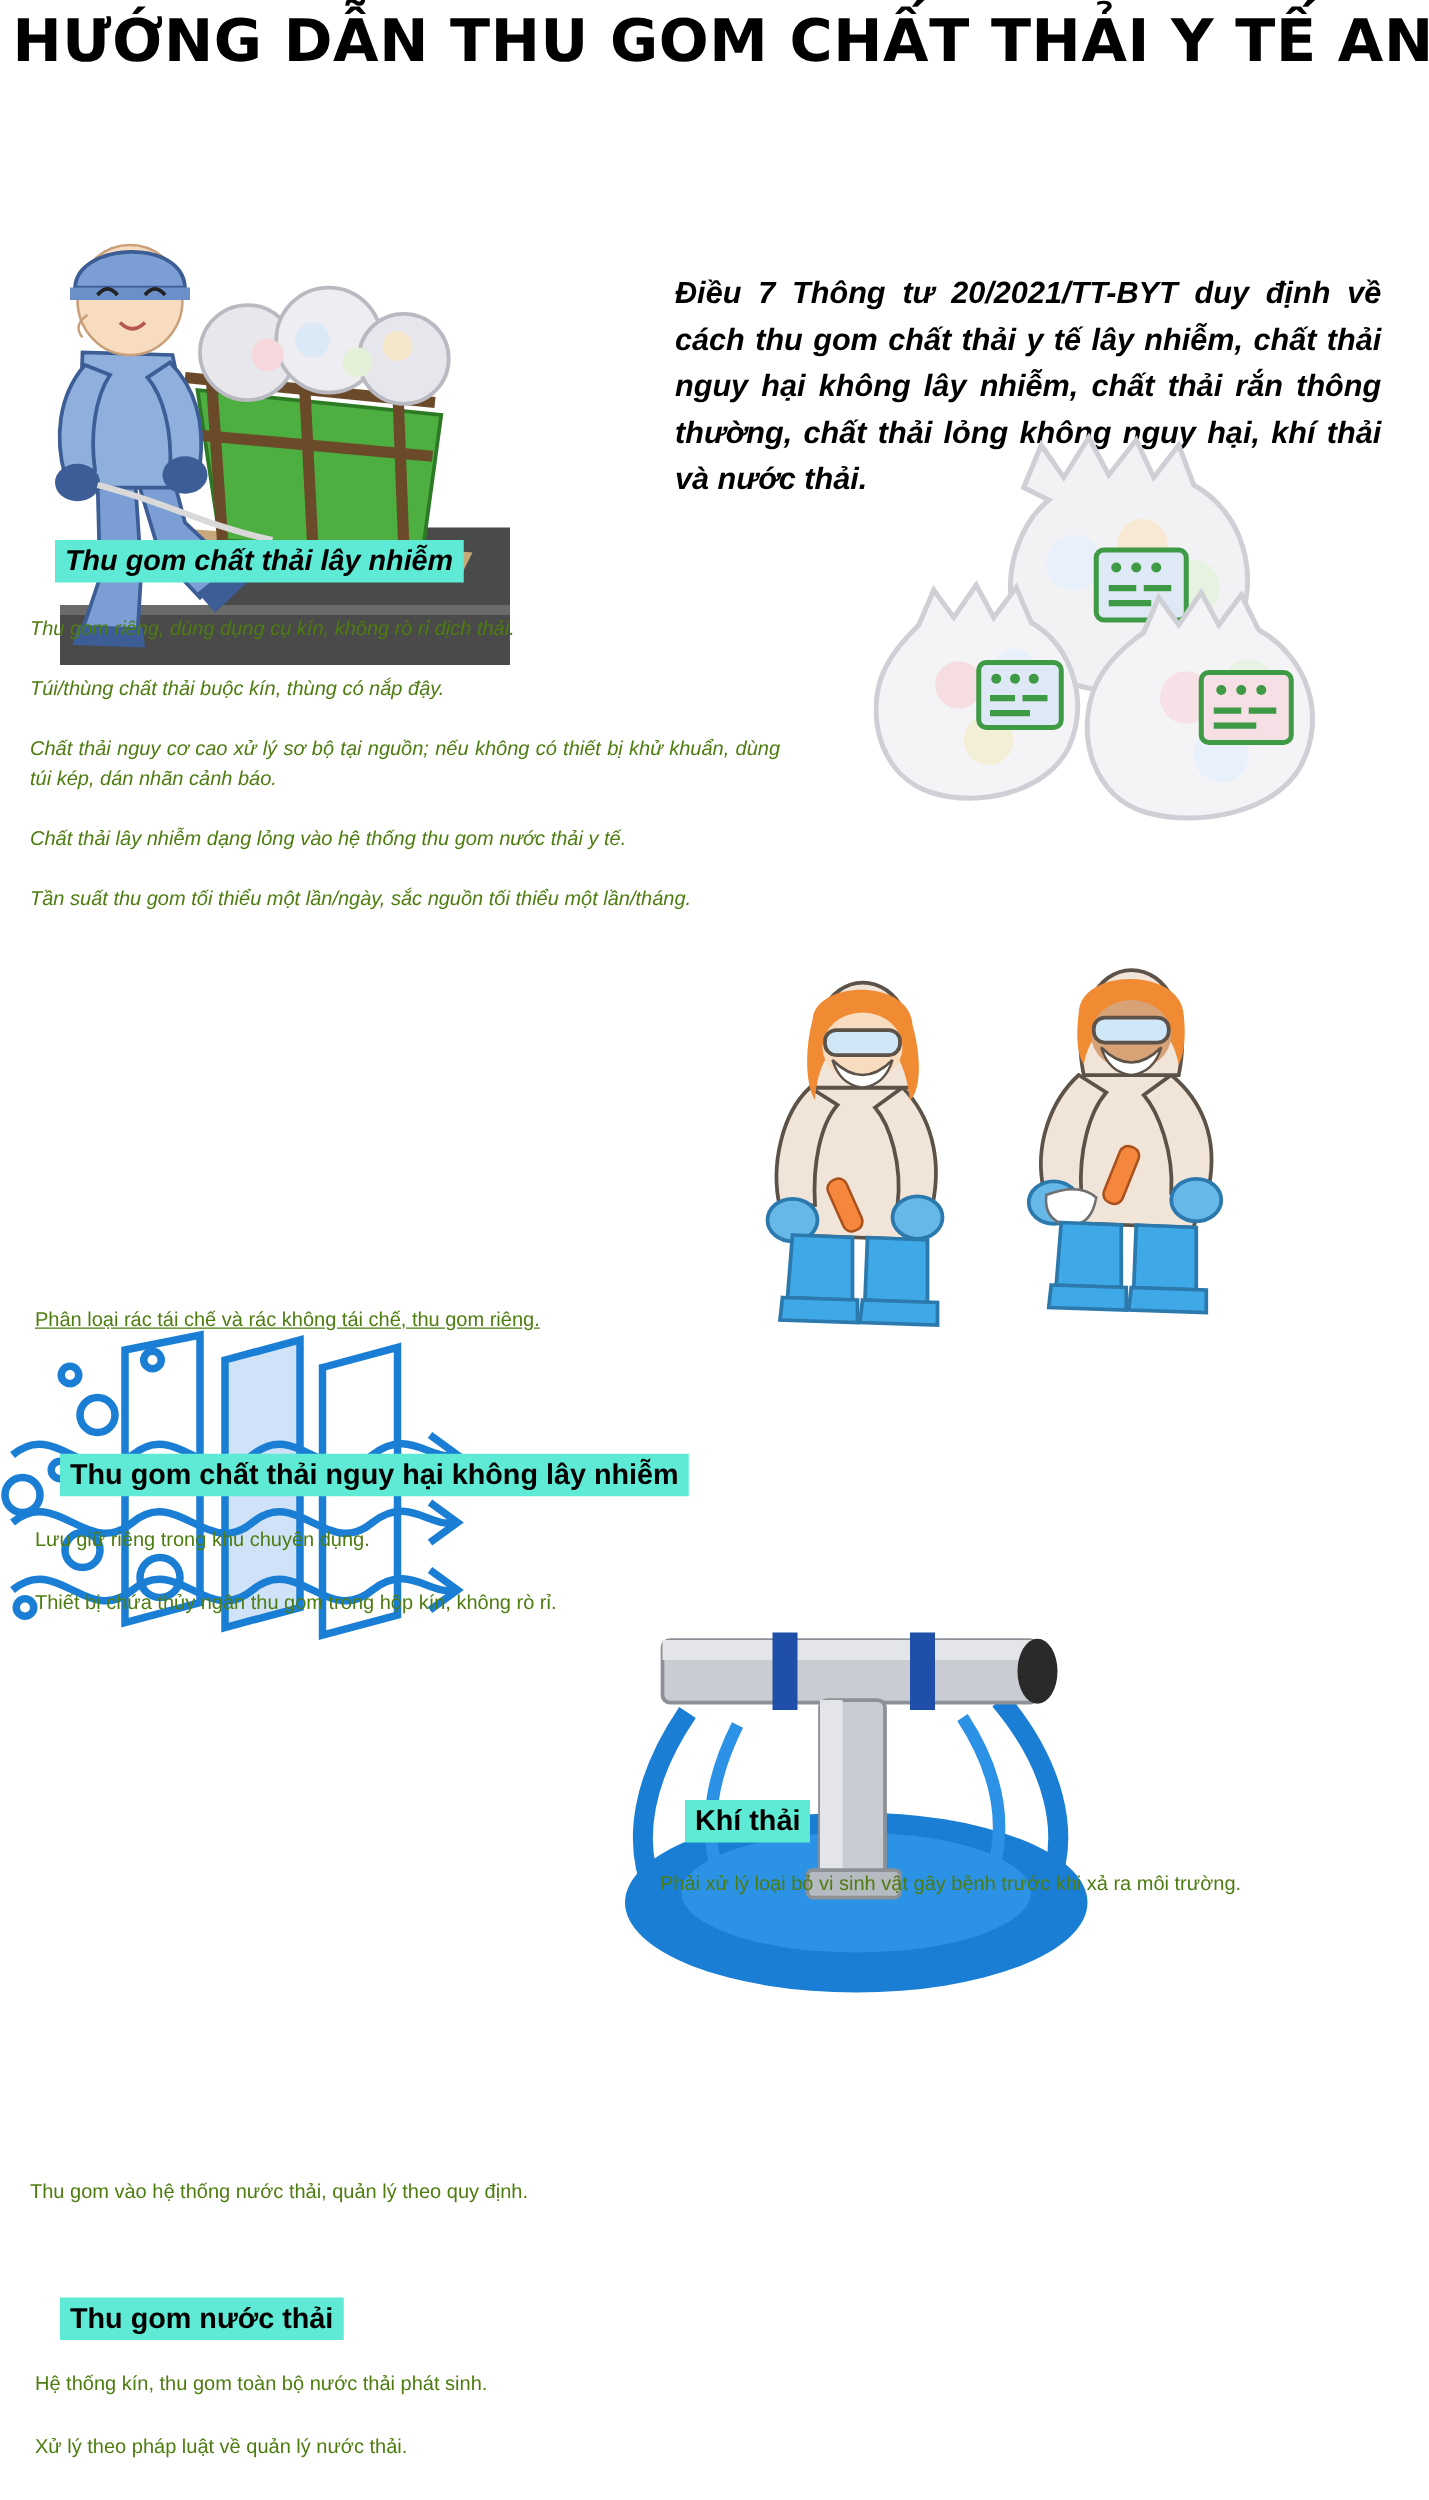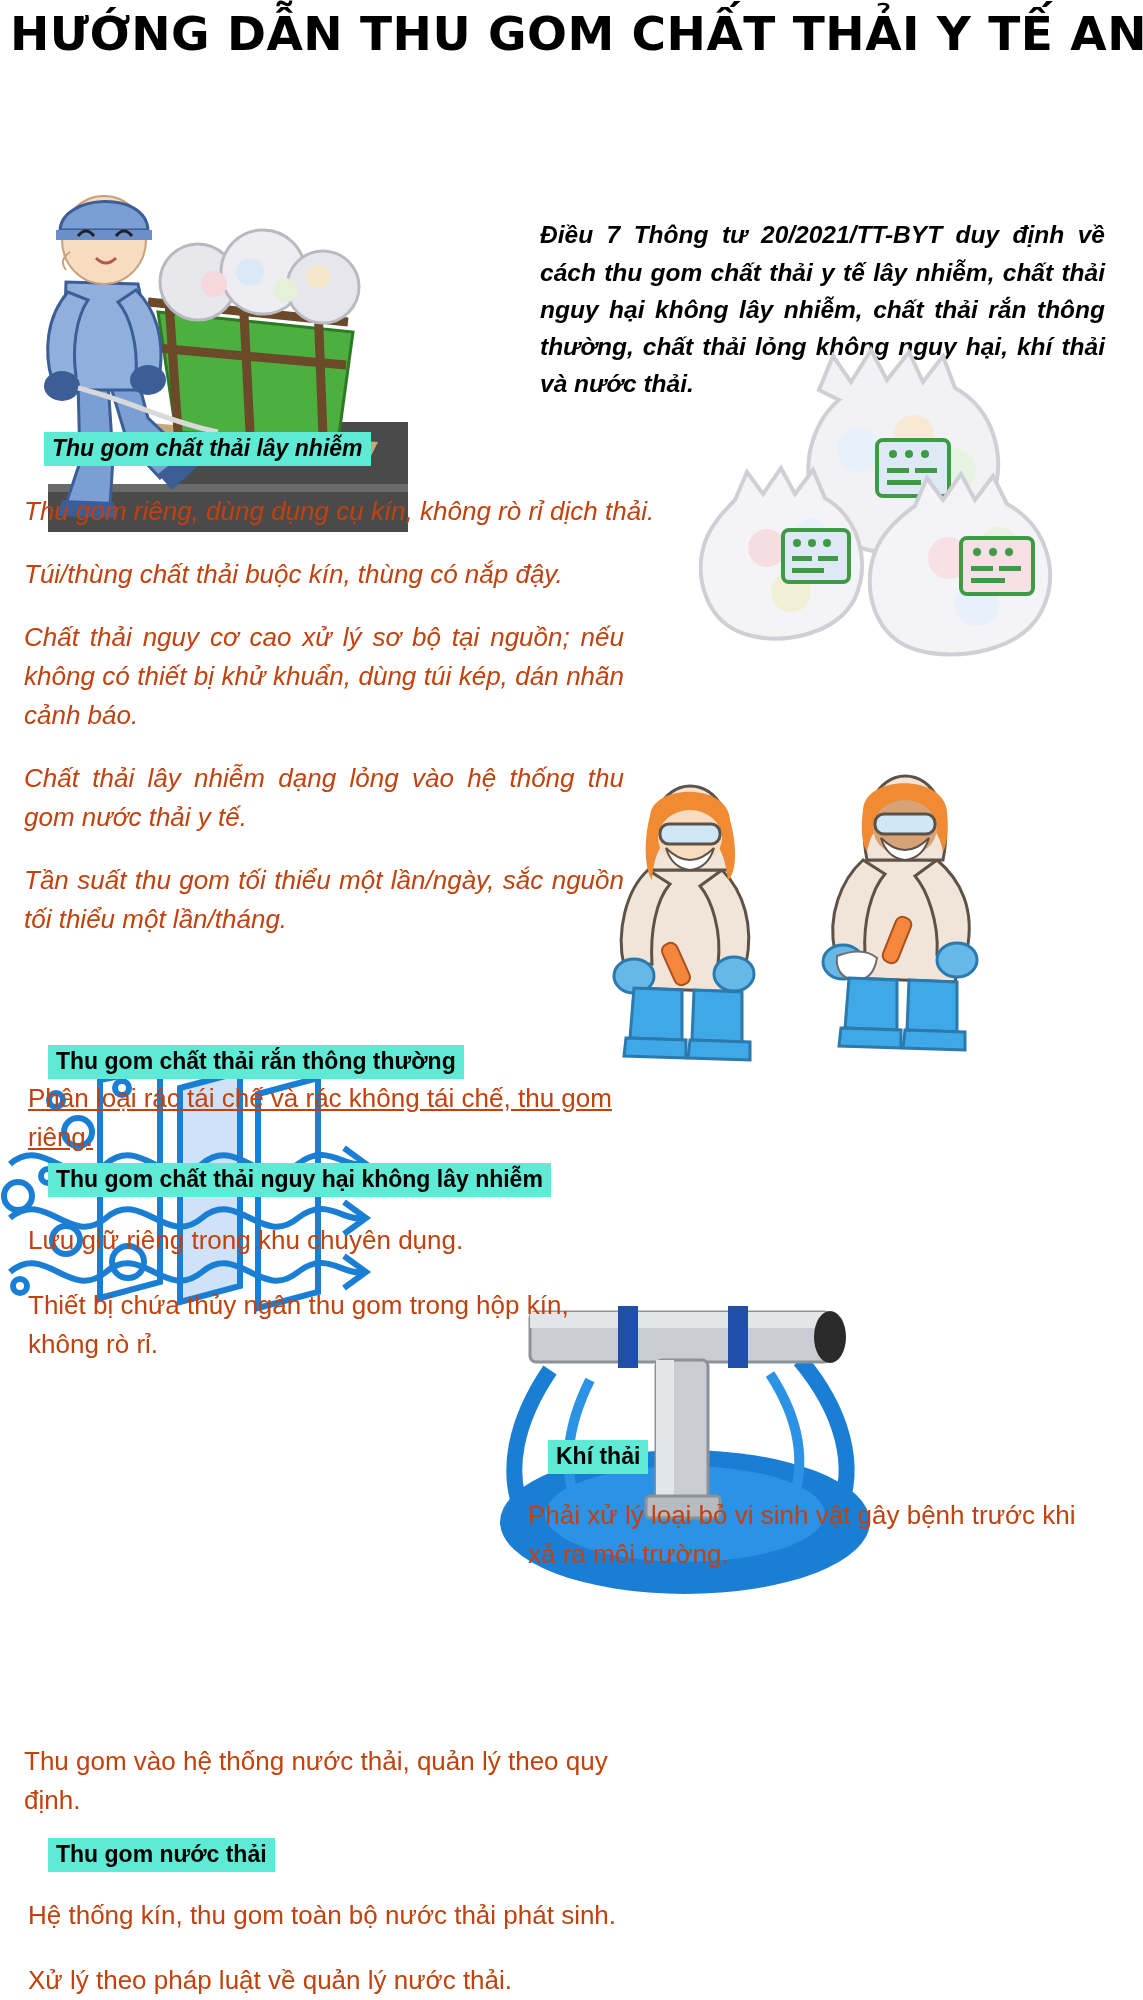--- a/index.html
+++ b/index.html
@@ -63,23 +63,23 @@
     font-size: 23px;
     font-weight: bold;
     color: #000;
     padding: 2px 8px 3px 8px;
     background: #5eead4;
     line-height: 1.25;
     margin-left: 20px;
   }
   .heading.italic { font-style: italic; }
   .para {
-    font-size: 26px;
+    font-size: 16px;
     line-height: 1.5;
-    color: #c2410c;
+    color: #4d7c0f;
     margin: 0;
   }
   .para.italic { font-style: italic; text-align: justify; }
 
   
   .illus-bags { position: absolute; right: 4px; top: 330px; }
   .illus-workers2 { position: absolute; left: 590px; top: 720px; }
   .illus-filter { position: absolute; left: 0px; top: 1060px; }
   .illus-pipe { position: absolute; left: 470px; top: 1250px; }
 
@@ -316,21 +316,20 @@
 <div class="block" style="left:24px; top:432px; width:640px;">
   <div class="heading italic">Thu gom chất thải lây nhiễm</div>
   <p class="para italic" style="margin-top:26px;">Thu gom riêng, dùng dụng cụ kín, không rò rỉ dịch thải.</p>
   <p class="para italic" style="margin-top:24px;">Túi/thùng chất thải buộc kín, thùng có nắp đậy.</p>
   <p class="para italic" style="margin-top:24px; width:600px;">Chất thải nguy cơ cao xử lý sơ bộ tại nguồn; nếu không có thiết bị khử khuẩn, dùng túi kép, dán nhãn cảnh báo.</p>
   <p class="para italic" style="margin-top:24px; width:600px;">Chất thải lây nhiễm dạng lỏng vào hệ thống thu gom nước thải y tế.</p>
   <p class="para italic" style="margin-top:24px; width:600px;">Tần suất thu gom tối thiểu một lần/ngày, sắc nguồn tối thiểu một lần/tháng.</p>
 </div>
 
 <div class="block" style="left:28px; top:1045px; width:600px;">
-  <div class="heading">Thu gom chất thải rắn thông thường</div>
   <p class="para" style="text-decoration:underline;">Phân loại rác tái chế và rác không tái chế, thu gom riêng.</p>
 </div>
 
 <div class="block" style="left:28px; top:1163px; width:600px;">
   <div class="heading">Thu gom chất thải nguy hại không lây nhiễm</div>
   <p class="para" style="margin-top:24px;">Lưu giữ riêng trong khu chuyên dụng.</p>
   <p class="para" style="margin-top:26px;">Thiết bị chứa thủy ngân thu gom trong hộp kín, không rò rỉ.</p>
 </div>
 
 <div class="block" style="left:528px; top:1440px; width:590px;">

